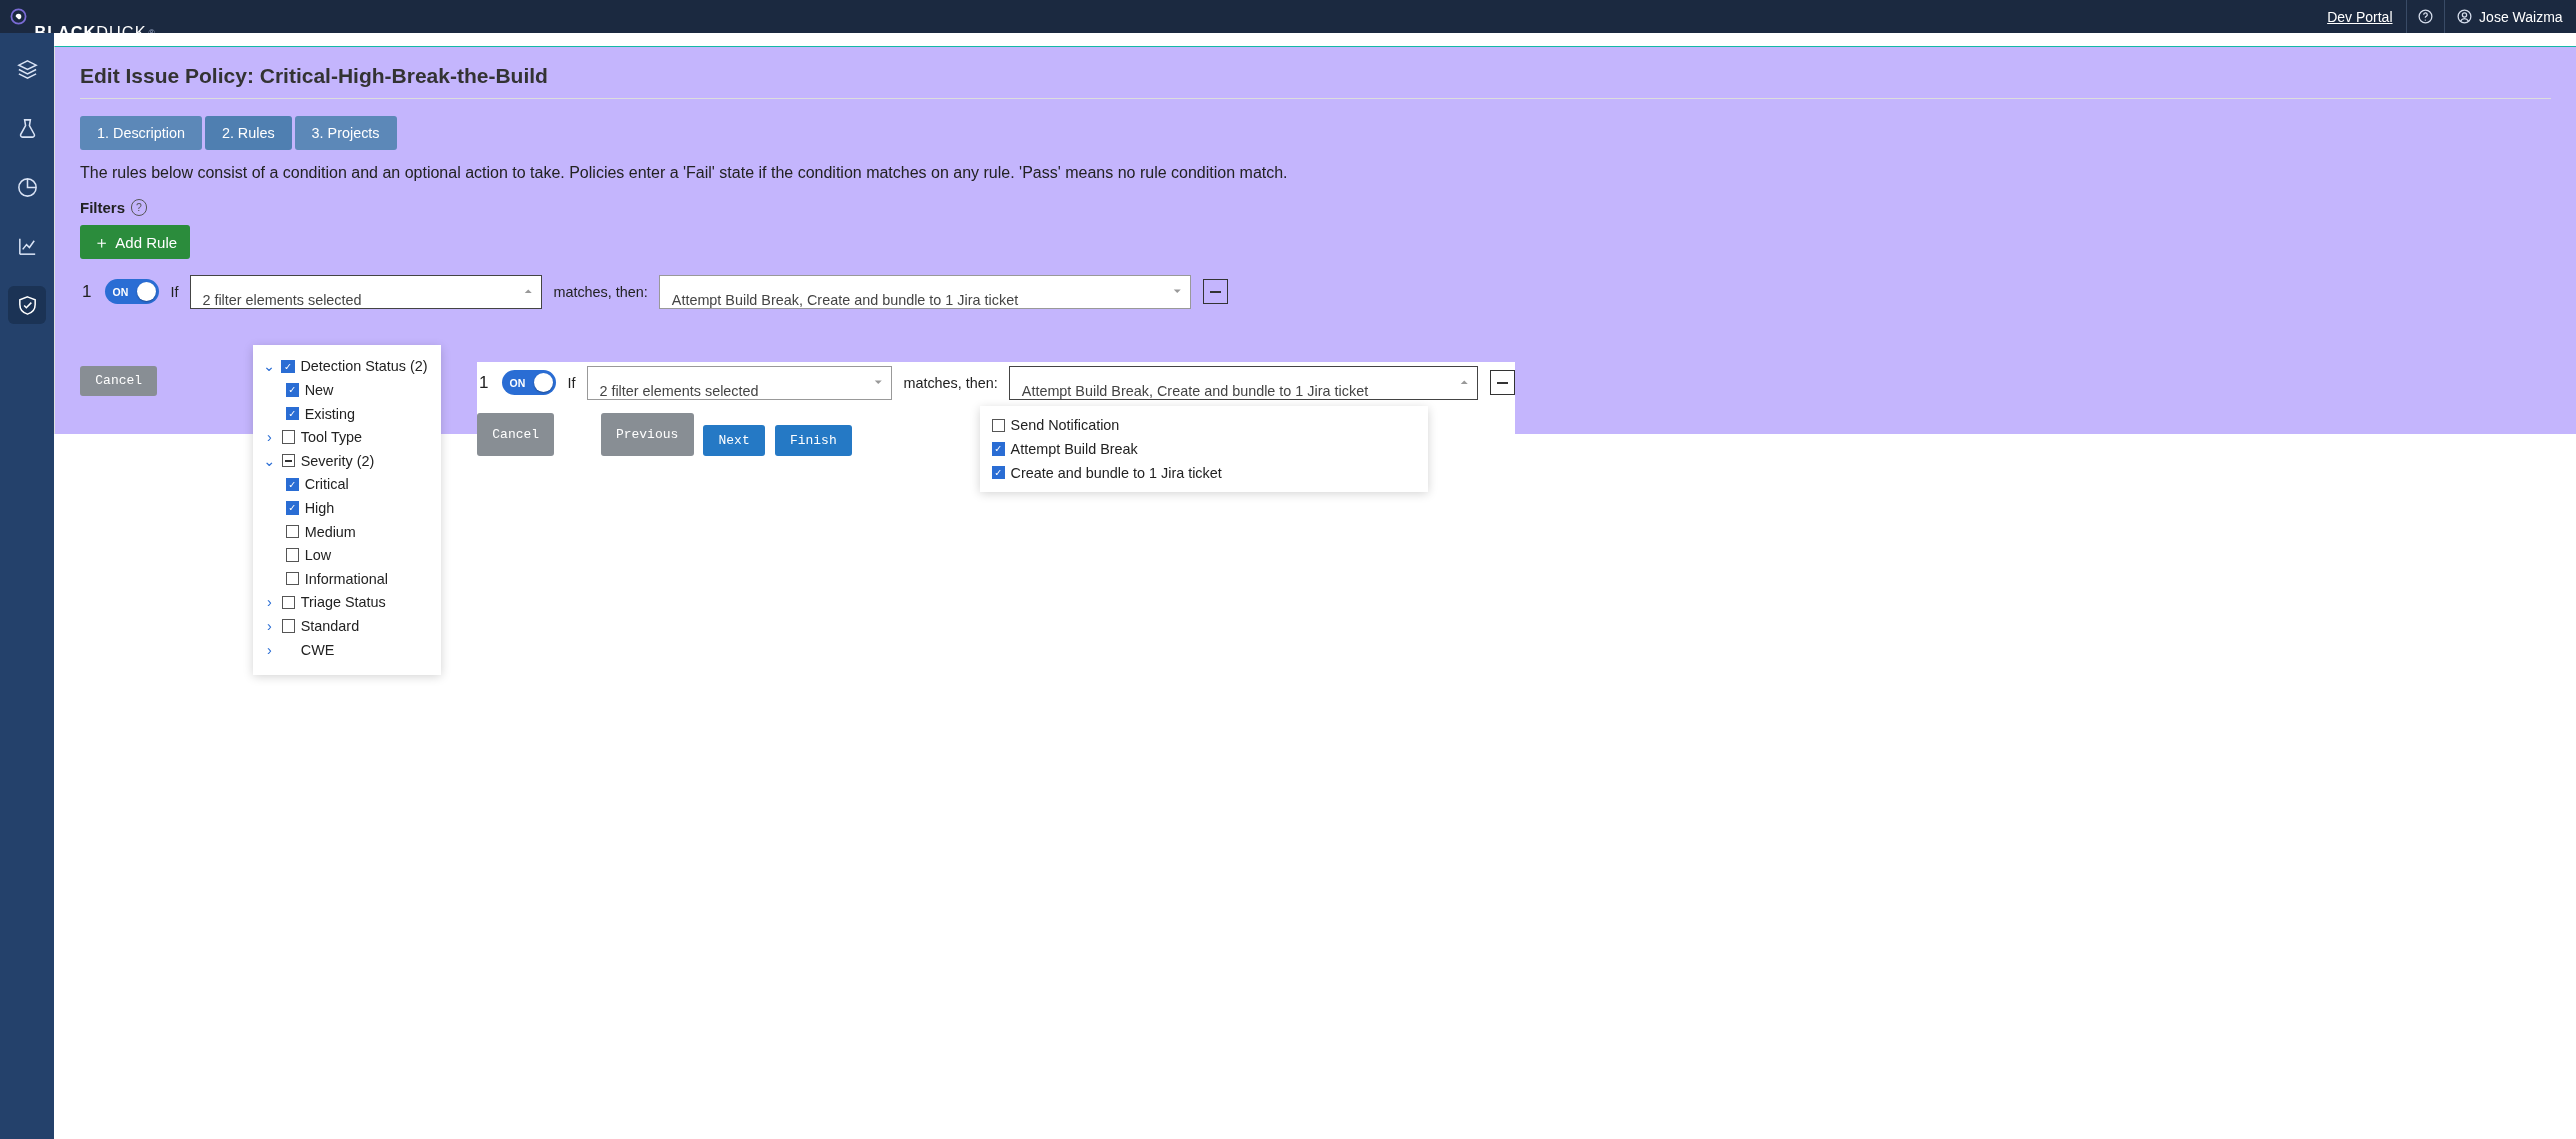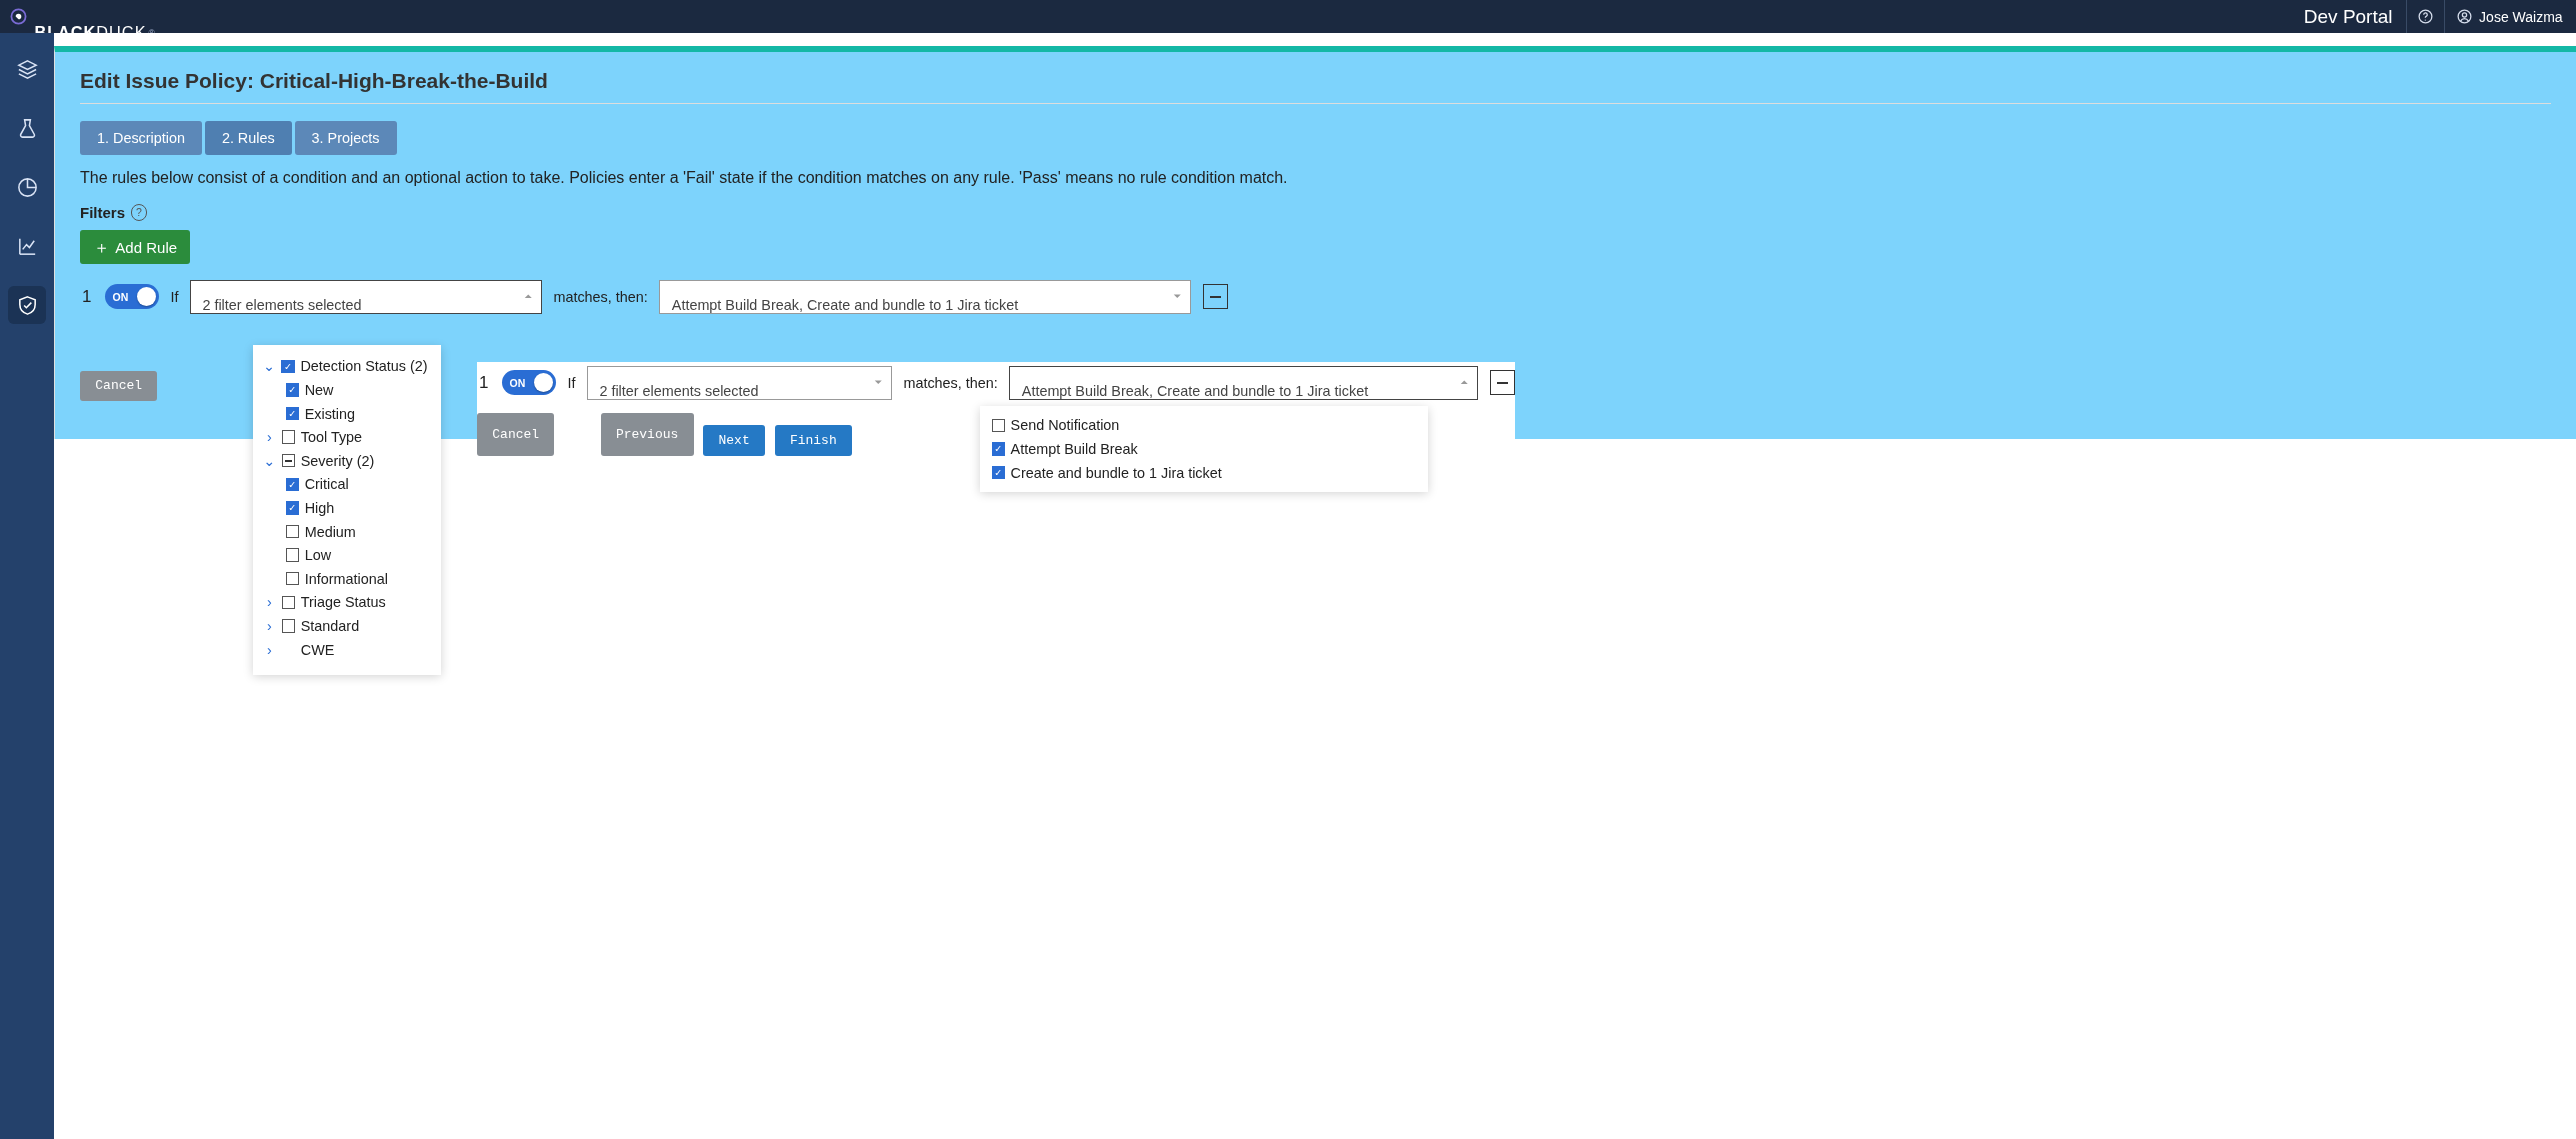--- a/index.html
+++ b/index.html
@@ -6,31 +6,31 @@
   body { font-family: "Segoe UI", Arial, sans-serif; font-size: 14px; color: #222; background: #f7f7f7; }
   
   .topbar { display:flex; align-items:center; height:33px; background:#1b2940; color:#fff; padding:0 11.5px 0 7.7px; }
   .logo { display:flex; align-items:center; gap:5.7px; }
   .logo svg { height:17px; }
   .logo-text { display:flex; align-items:center; gap:0; font-weight:400; letter-spacing:0.5px; font-size:16.3px;margin-top:32px;}
   .logo-text b { font-weight:700; letter-spacing:1px; }
   .logo-text span.thin { font-weight:300; letter-spacing:1px; }
   .reg { font-size:8.6px; vertical-align:super; color:#9aa7c4; margin-left:1.9px;}
   .topbar-spacer { flex:1; }
-  .top-link { padding:0 13.4px; height:33px; display:flex; align-items:center; border-left:1px solid #394b66; font-size:19px; cursor:pointer;}
+  .top-link { padding:0 13.4px; height:33px; display:flex; align-items:center; border-left:1px solid #394b66; font-size:14px; cursor:pointer;text-decoration:underline;}
   .top-link.first { border-left:none; }
   .top-icon { display:flex; align-items:center; justify-content:center; width:38px; height:33px; border-left:1px solid #394b66; cursor:pointer;}
   .top-user { display:flex; align-items:center; gap:5.7px; padding:0 1.9px 0 11.5px; height:33px; border-left:1px solid #394b66; cursor:pointer; white-space:nowrap; overflow:hidden;}
   
   .shell { display:flex; height:calc(100vh - 33px); }
   .sidenav { width:54px; background:#24416b; display:flex; flex-direction:column; align-items:center; padding-top:17px; gap:21px;}
   .navbtn { width:38px; height:38px; display:flex; align-items:center; justify-content:center; border-radius:5.7px; cursor:pointer;}
   .navbtn.active { background:#1b3355; }
   .main { flex:1; background:#fff; overflow:auto; position:relative;}
-  .page-inner { padding:17px 25px 38px 25px; border-left:1px solid #e0e0e0; border-top:6px solid #14b8a6; margin:13.4px 0 0 0; background:#7dd3fc;}
+  .page-inner { padding:17px 25px 38px 25px; border-left:1px solid #e0e0e0; border-top:1px solid #14b8a6; margin:13.4px 0 0 0; background:#c4b5fd;}
   .page-title { font-size:21px; font-weight:600; color:#333; padding-bottom:9.6px; border-bottom:1px solid #ddd; margin-bottom:17px;}
   
   .tabs { display:flex; gap:2.9px; margin-bottom:13.4px;}
   .tab { background:#5c88b8; color:#fff; padding:8.6px 17px 9.6px; font-size:14.4px; border-radius:2.9px; cursor:pointer;}
   .tab.active { background:#4f7fb1; }
   .desc-text { font-size:16px; color:#222; margin-bottom:17px;}
   .filters-row { display:flex; align-items:flex-end; gap:5.7px; margin-bottom:9.6px;}
   .filters-label { font-weight:700; font-size:15px;}
   .help-circ { width:16.3px;height:16.3px;border:1.2px solid #555;border-radius:50%;display:flex;align-items:center;justify-content:center;font-size:10.5px;color:#555;}
   .add-rule-btn { background:#2b8c3c; color:#fff; padding:8.6px 13.4px; border:none; border-radius:2.9px; font-size:15px; cursor:pointer; display:flex;align-items:center;gap:5.7px; margin-bottom:15.3px;}

